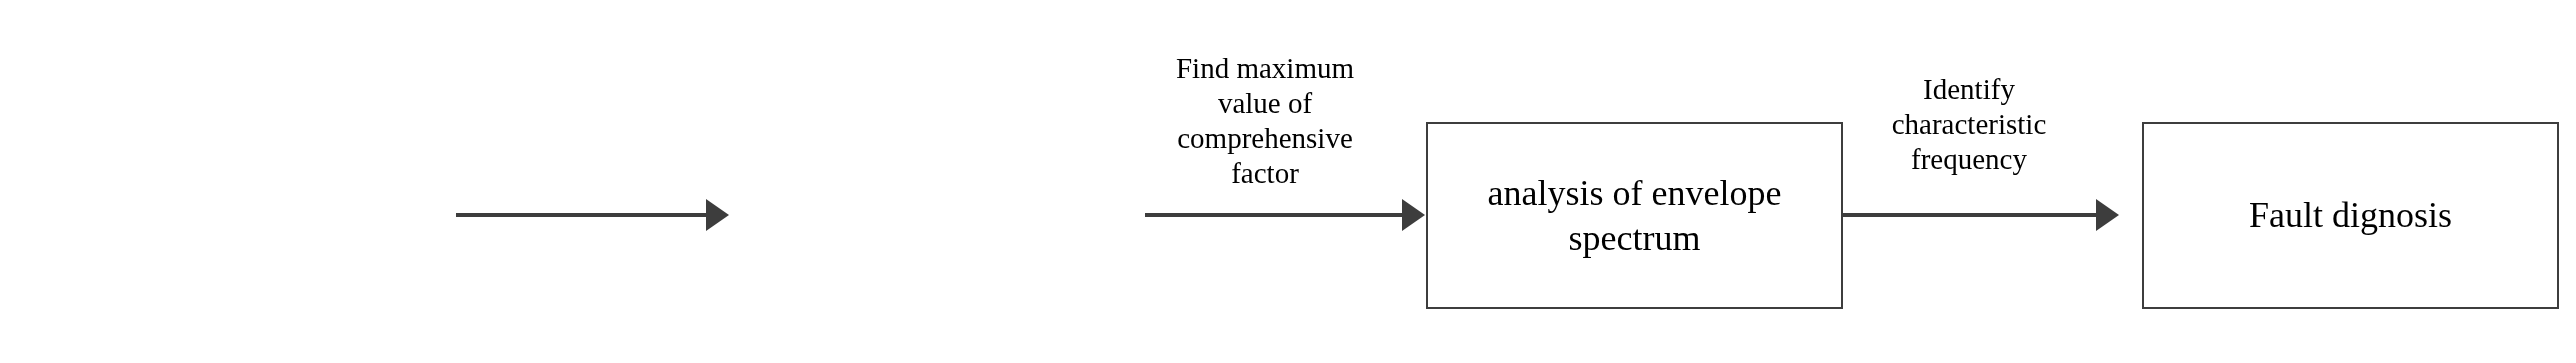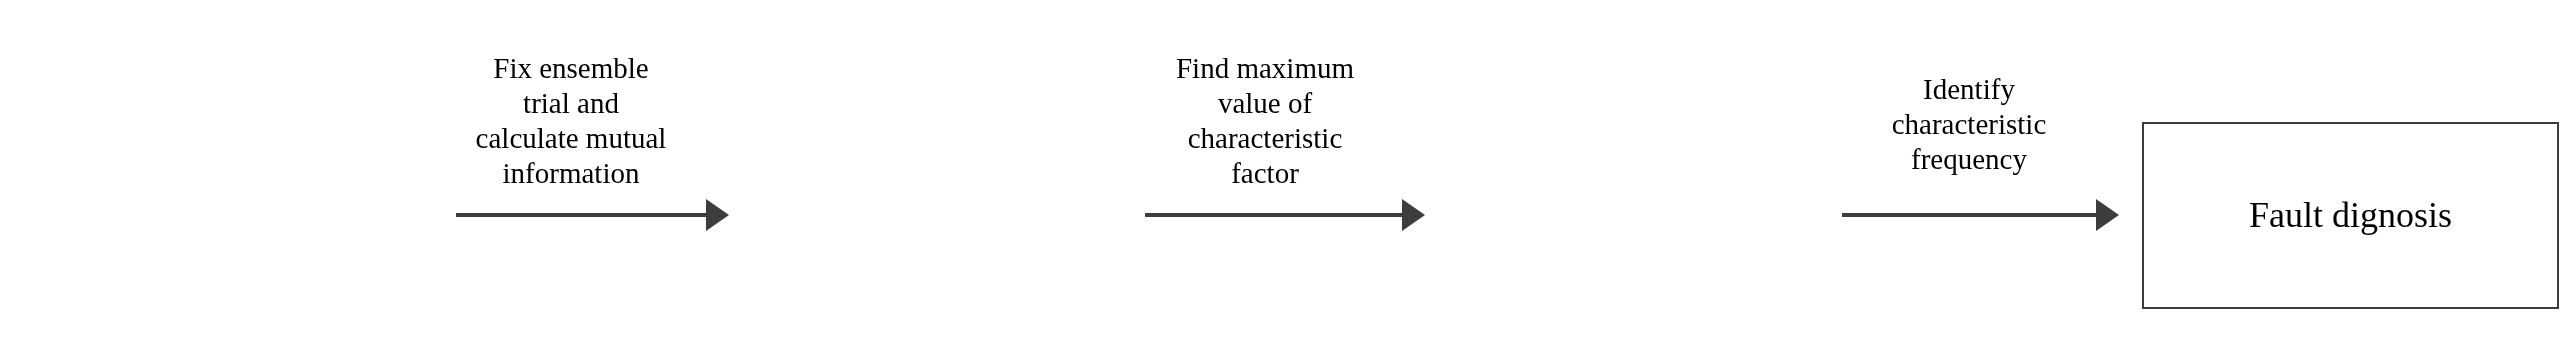--- a/index.html
+++ b/index.html
@@ -61,33 +61,33 @@
   .label-3line { top: 72px; }
 </style>
 </head>
 <body>
 
 <div class="canvas">
 
 
   <div class="arrow-shaft" style="left:456px; width:252px;"></div>
   <div class="arrow-head" style="left:706px;"></div>
-  <div class="arrow-label label-4line" style="left:571px;">Fix ensemble
-trial and
-calculate mutual
-information</div>
 
 
   <div class="arrow-shaft" style="left:1145px; width:259px;"></div>
   <div class="arrow-head" style="left:1402px;"></div>
   <div class="arrow-label label-4line" style="left:1265px;">Find maximum
 value of
-characteristic
+comprehensive
 factor</div>
 
+  <div class="flow-box" style="left:1426px; width:417px;">
+    <div class="box-text">analysis of envelope
+spectrum</div>
+  </div>
 
   <div class="arrow-shaft" style="left:1842px; width:255px;"></div>
   <div class="arrow-head" style="left:2096px;"></div>
   <div class="arrow-label label-3line" style="left:1969px;">Identify
 characteristic
 frequency</div>
 
   <div class="flow-box" style="left:2119px; width:417px;margin-left:23px;">
     <div class="box-text">Fault dignosis</div>
   </div>

